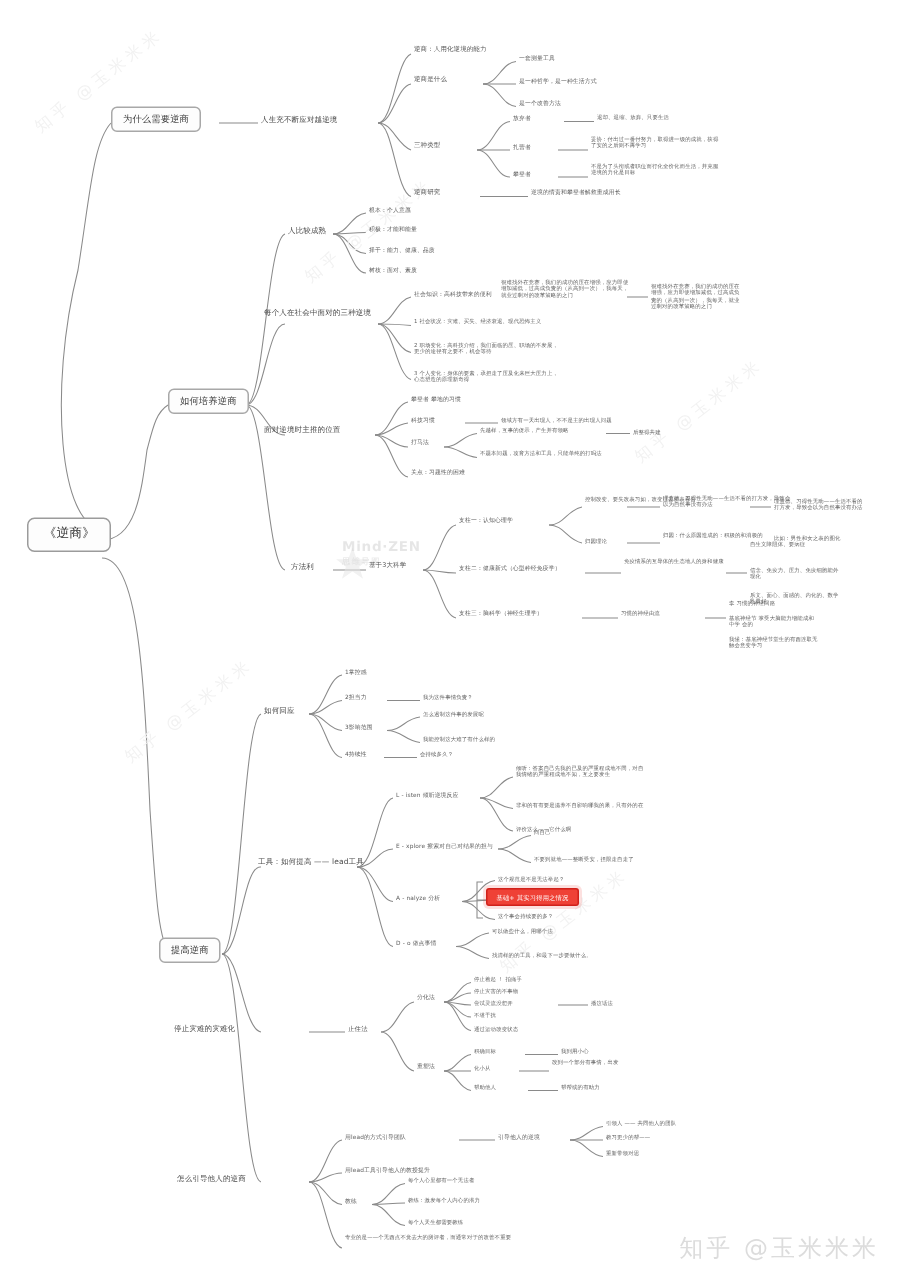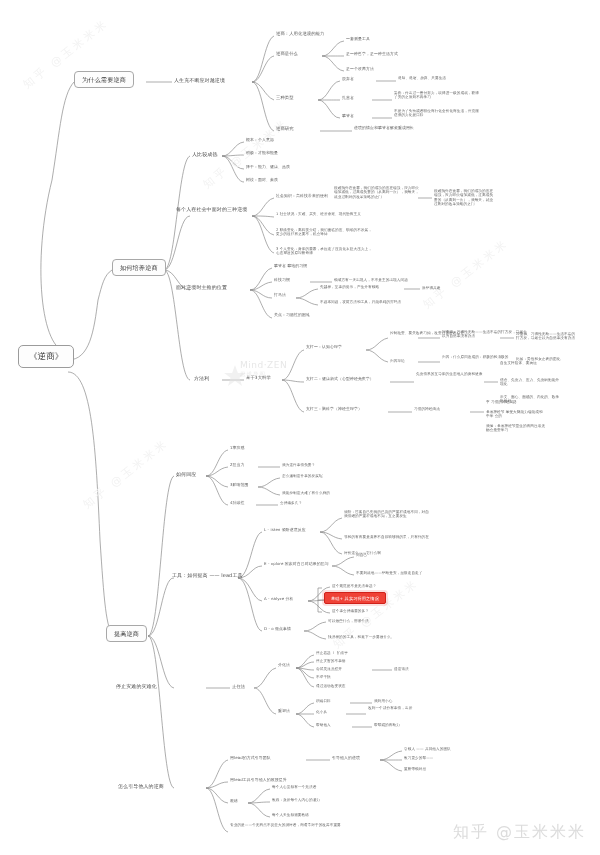--- a/index.html
+++ b/index.html
@@ -80,24 +80,25 @@
     pointer-events: none;
     color: #f2f2f2;
     font-size: 11px;
     transform: rotate(-38deg);
     transform-origin: left top;
     letter-spacing: 3px;
     user-select: none;
   }
   .wm-center {
     position: absolute;
-    left: 240px; top: 360px;
+    left: 228px; top: 360px;
     pointer-events: none;
     user-select: none;
     opacity: 0.5;
+    font-weight: bold;
   }
   .wm-center .mark-text {
     font-size: 9px;
     color: #cfcfcf;
     letter-spacing: 0.5px;
   }
   .wm-center .mark-sub {
     font-size: 5.5px;
     color: #d8d8d8;
     letter-spacing: 1px;

